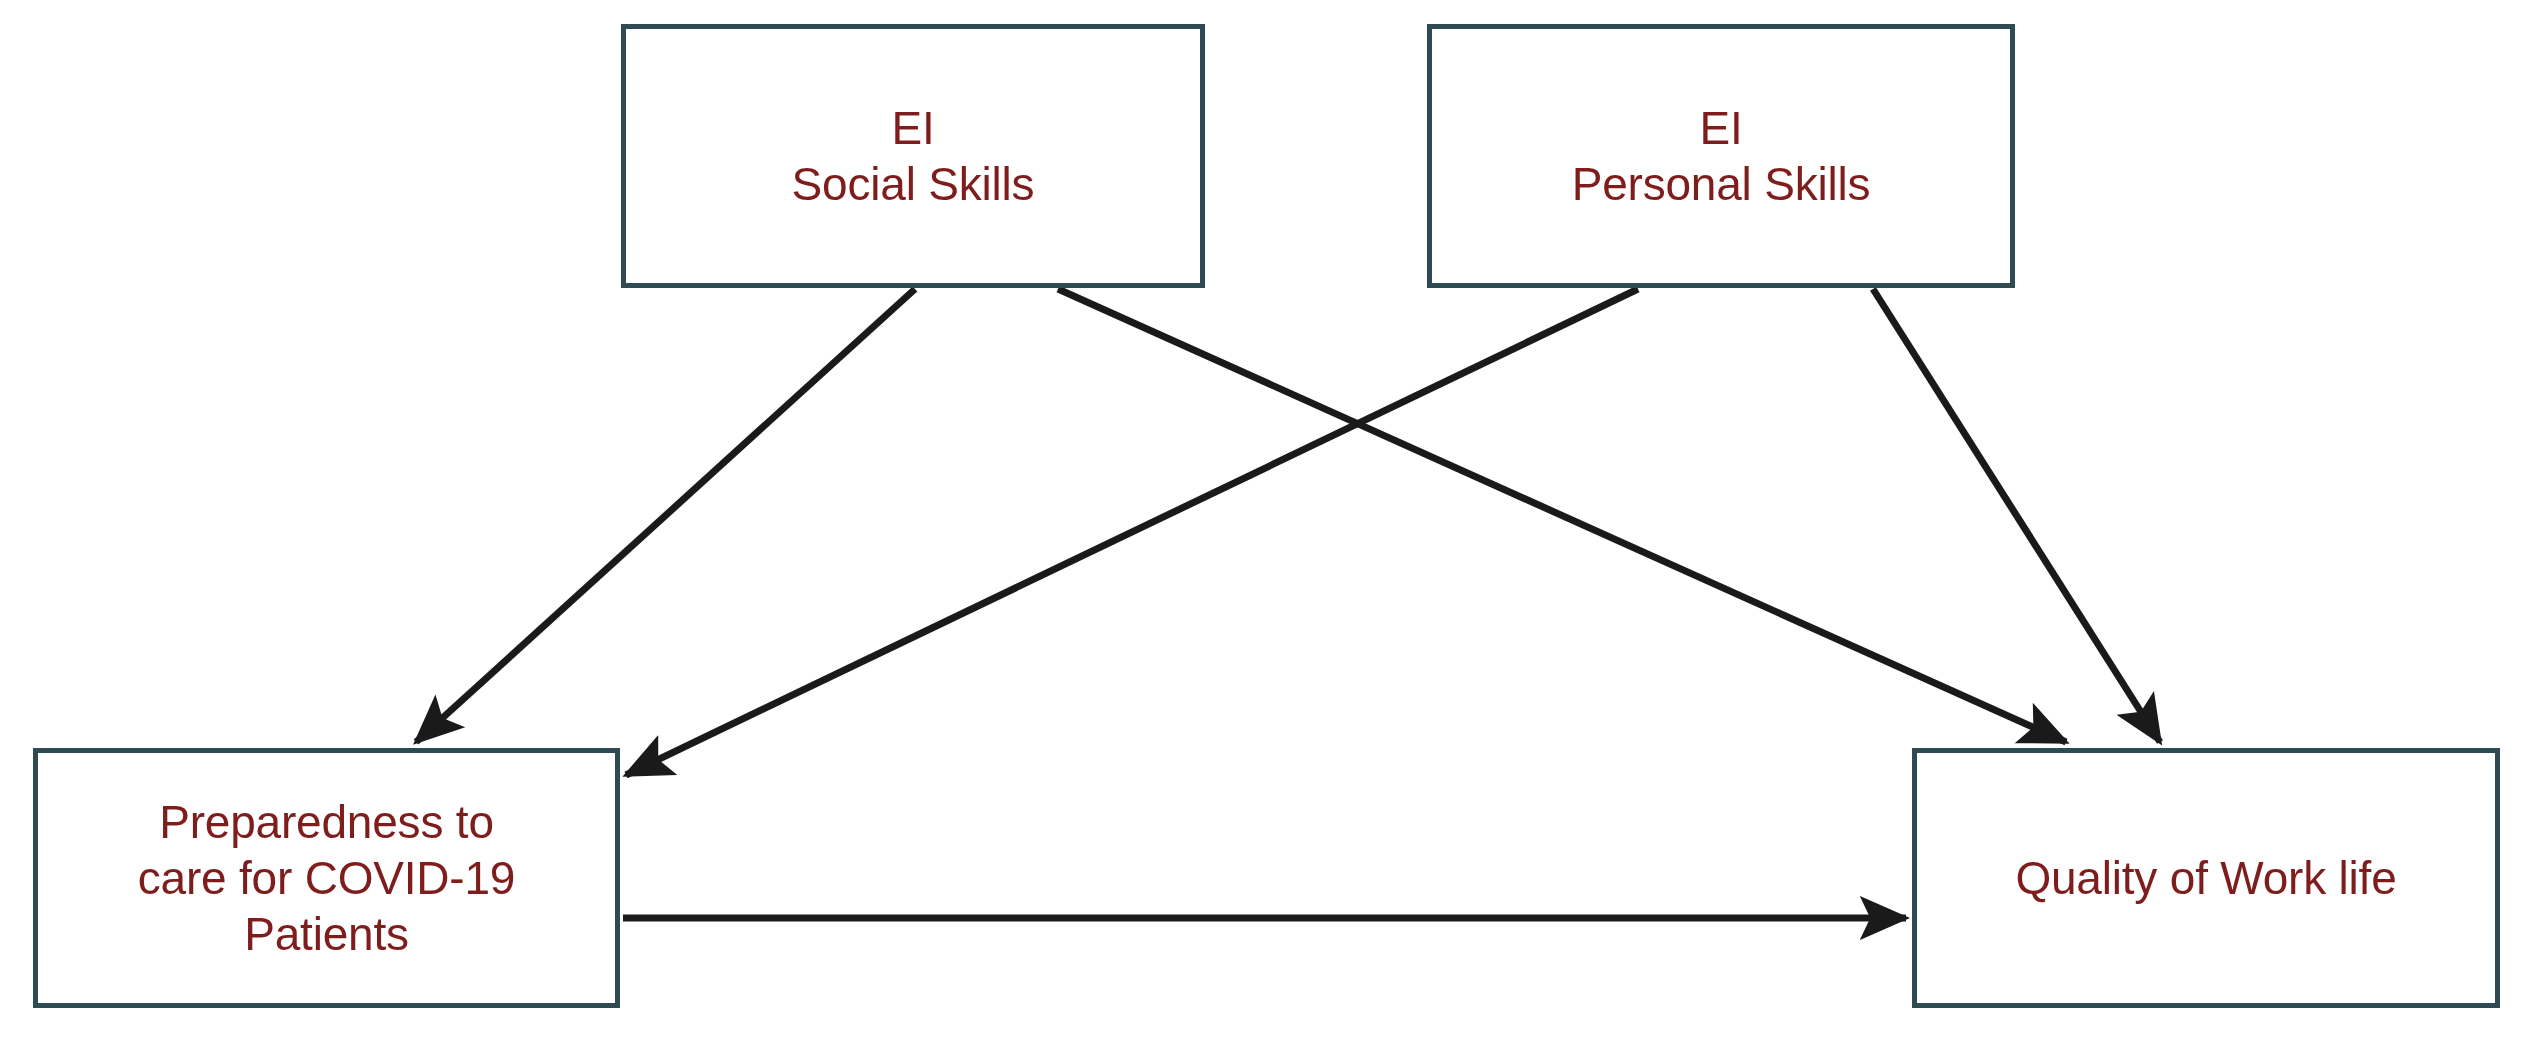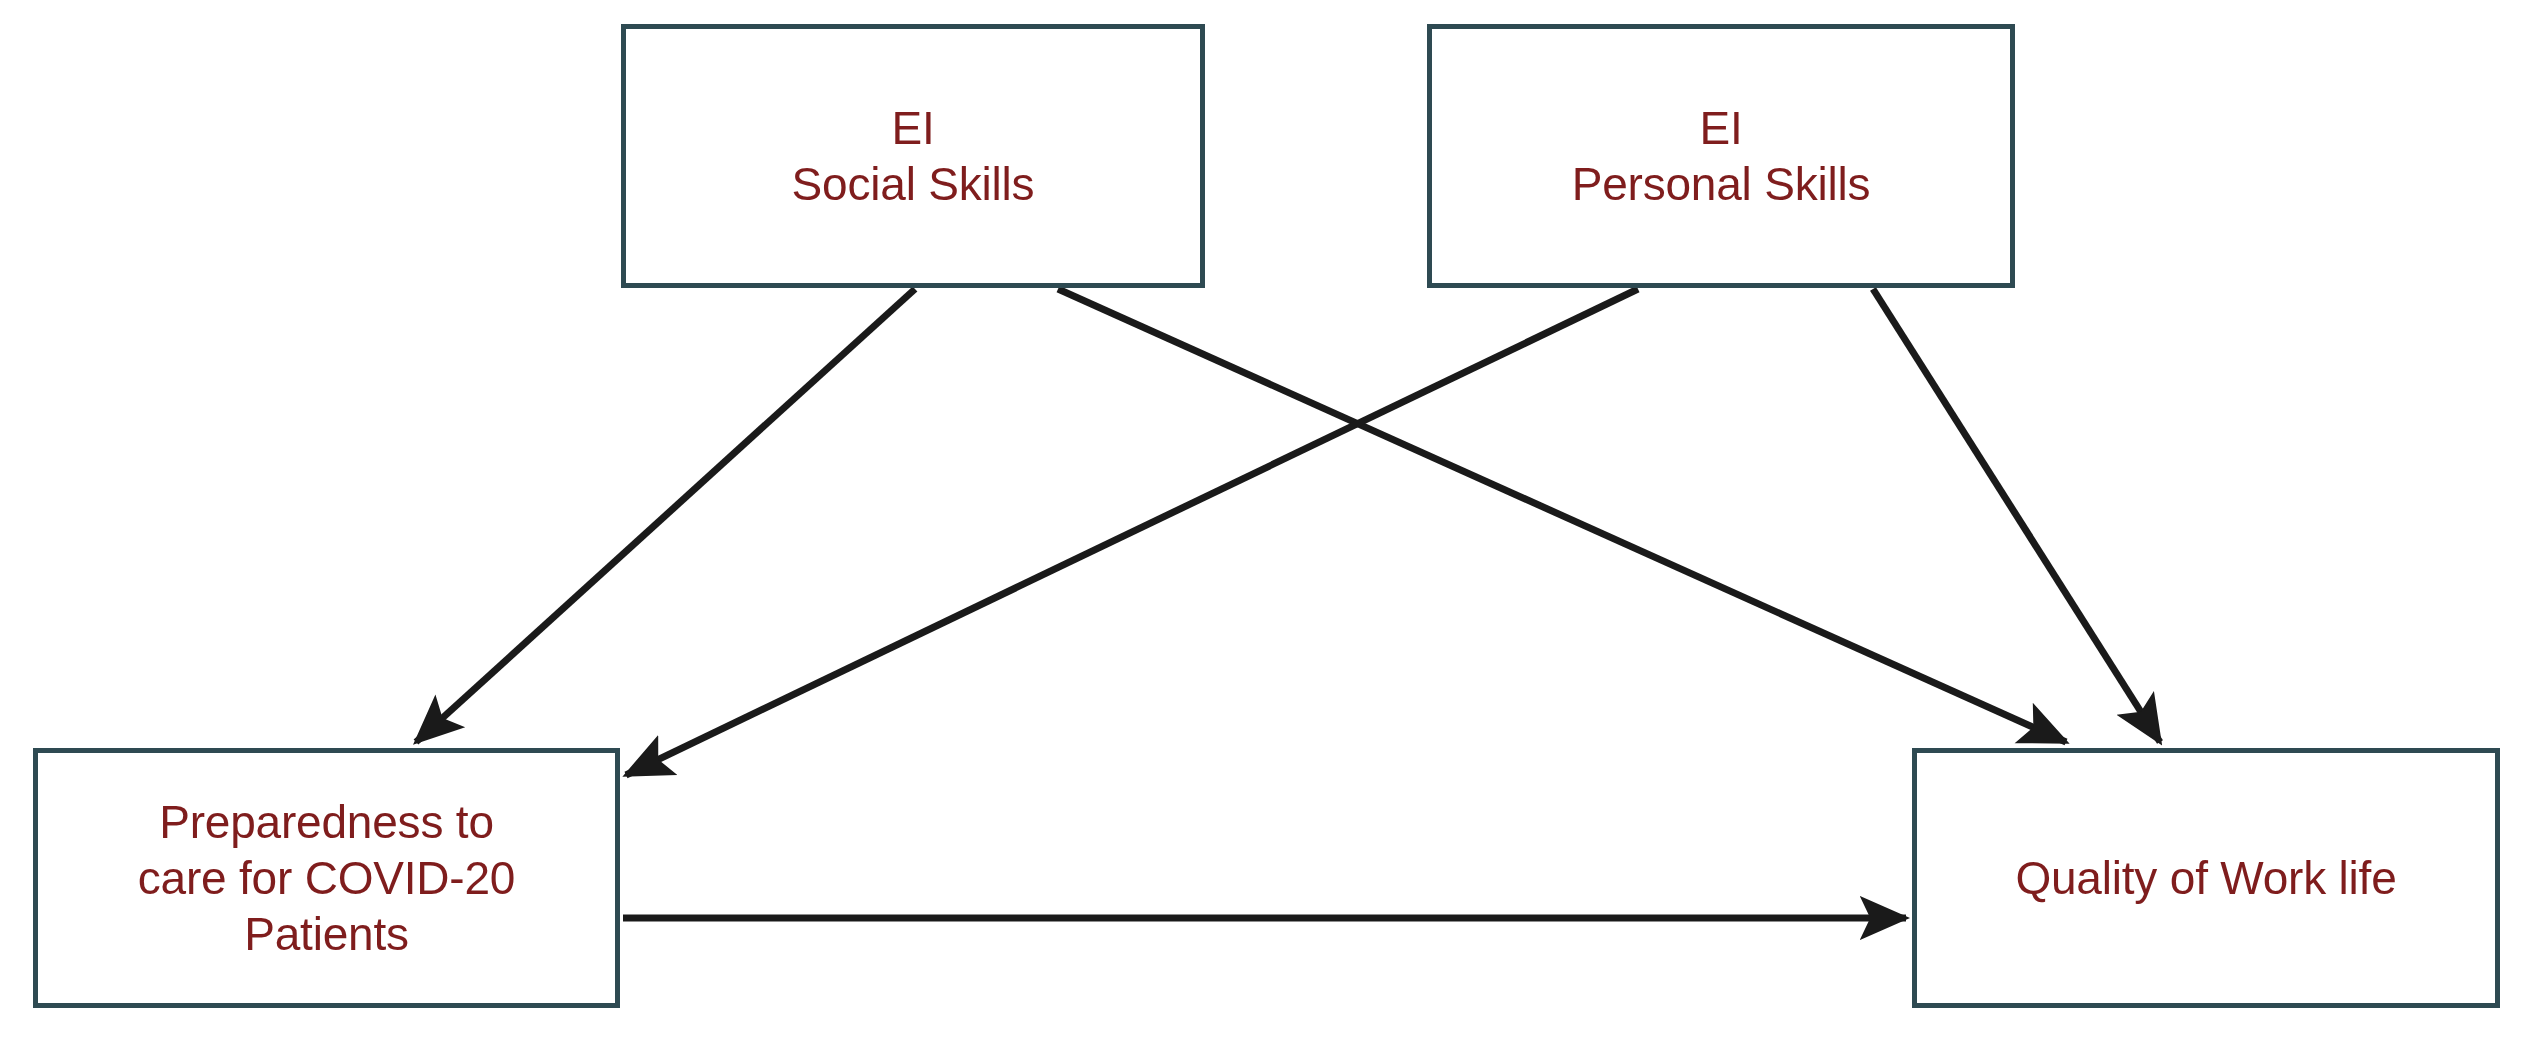--- a/index.html
+++ b/index.html
@@ -76,21 +76,21 @@
 Social Skills</div>
   </div>
 
   <div class="node" id="node-personal-skills">
     <div class="node-label">EI
 Personal Skills</div>
   </div>
 
   <div class="node" id="node-preparedness">
     <div class="node-label">Preparedness to
-care for COVID-20
+care for COVID-19
 Patients</div>
   </div>
 
   <div class="node" id="node-quality">
     <div class="node-label">Quality of Work life</div>
   </div>
 
 </div>
 
 </body></html>

